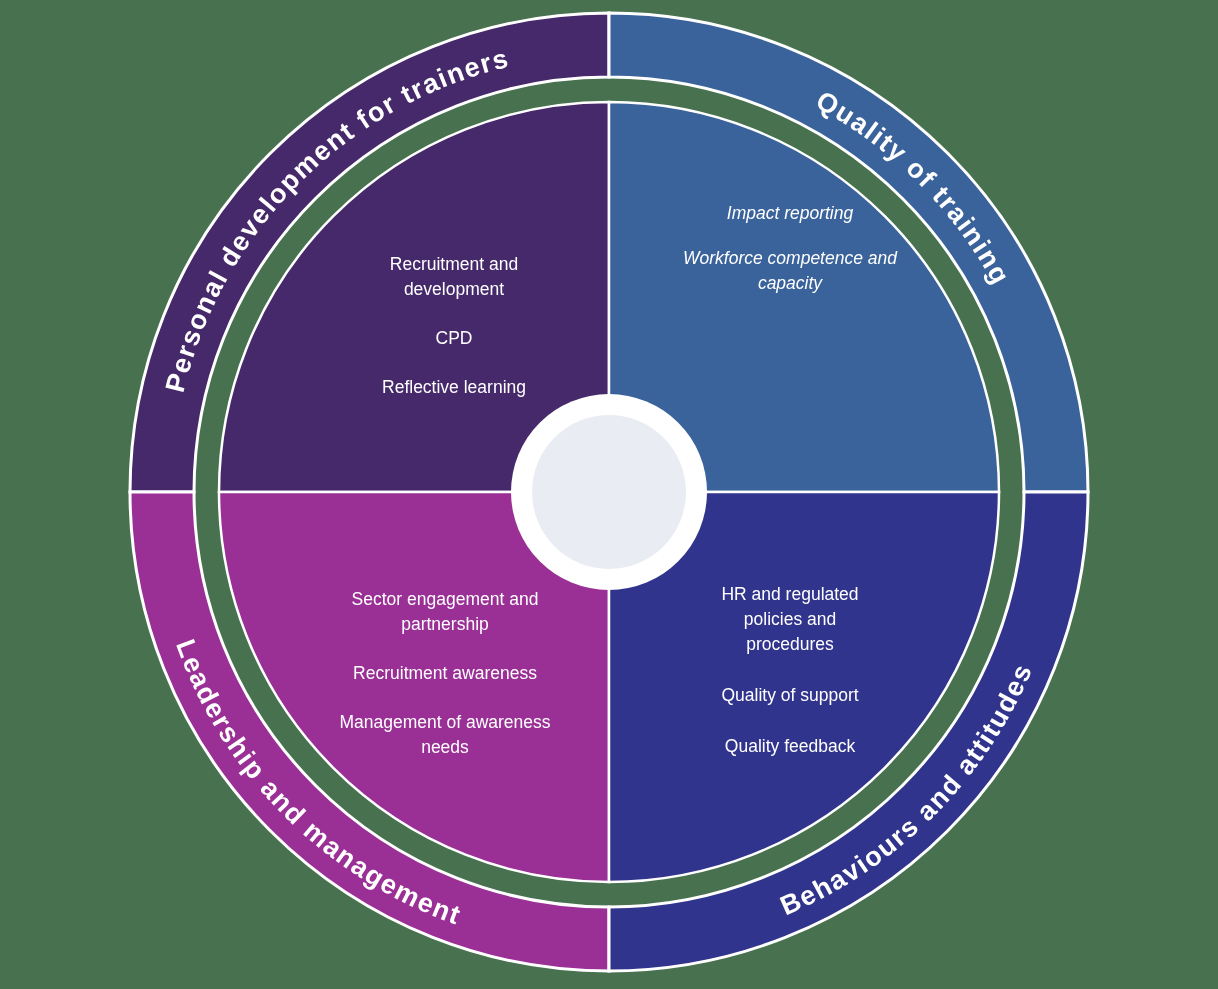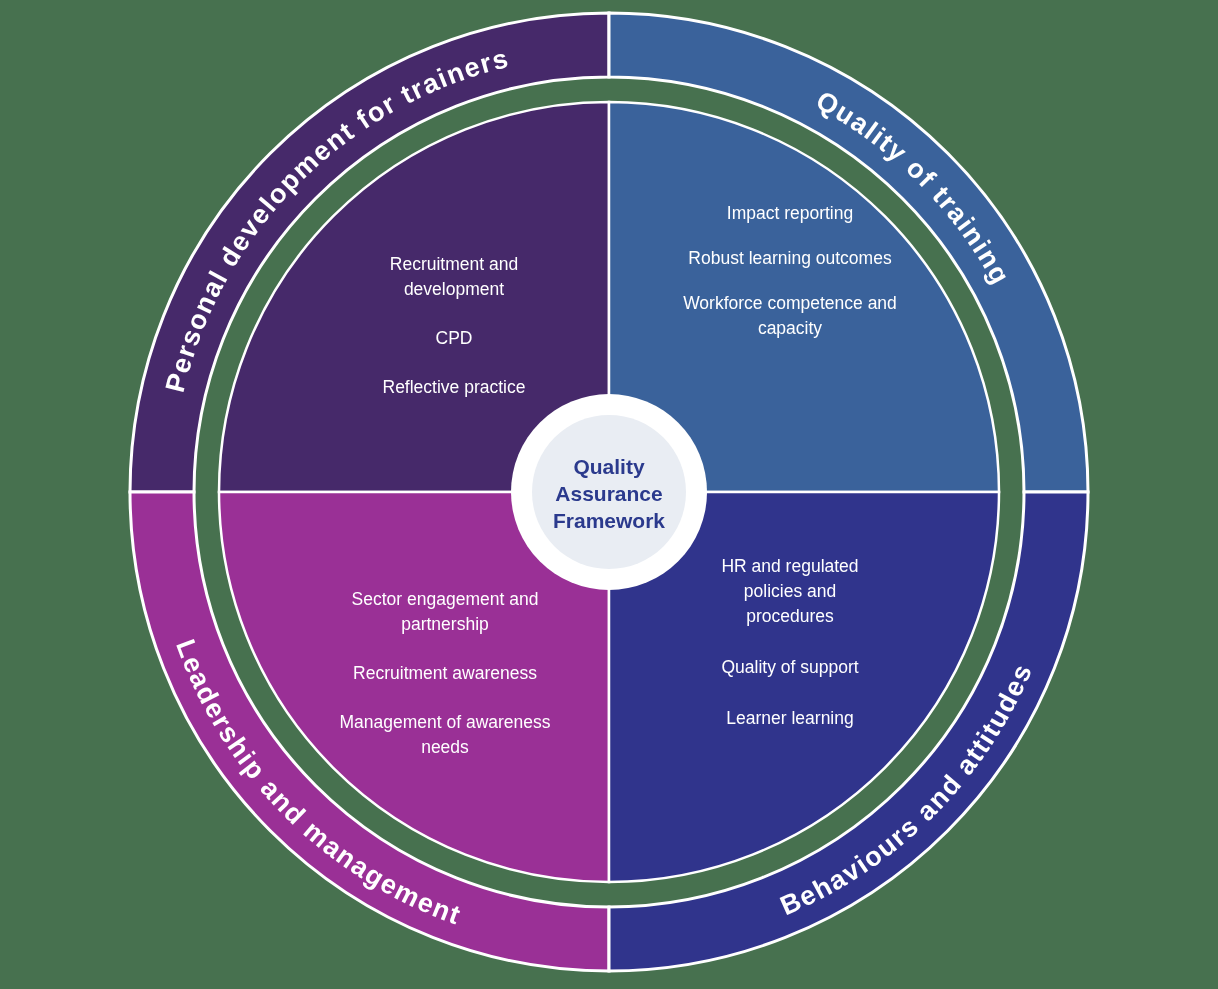--- a/index.html
+++ b/index.html
@@ -33,23 +33,23 @@
     align-items: center;
     text-align: center;
     color: #ffffff;
     font-size: 17.5px;
     line-height: 25px;
     font-weight: 400;
   }
   .q-list.tl { left: 334px; top: 252px; width: 240px; gap: 24px; }
   .q-list.tr { left: 660px; top: 201px; width: 260px; gap: 20px; }
   .q-list.bl { left: 325px; top: 587px; width: 240px; gap: 24px; }
-  .q-list.br { left: 675px; top: 554px; width: 230px; gap: 26px; }
+  .q-list.br { left: 675px; top: 582px; width: 230px; gap: 26px; }
   .q-list.tl .q-item { max-width: 170px; }
-  .q-list.tr .q-item { max-width: 220px; }
+  .q-list.tr .q-item { max-width: 220px; font-style: italic; }
   .q-list.bl .q-item { max-width: 215px; }
   .q-list.br .q-item { max-width: 175px; }
   .center-title {
     position: absolute;
     left: 609px;
     top: 493px;
     transform: translate(-50%, -50%);
     width: 122px;
     text-align: center;
     color: #2B3A8D;
@@ -97,36 +97,34 @@
       <textPath href="#arc-br" startOffset="50%" text-anchor="middle">Behaviours and attitudes</textPath>
     </text>
 
     <circle cx="609" cy="492" r="98" fill="#ffffff"></circle>
     <circle cx="609" cy="492" r="77" fill="#E9EDF3"></circle>
   </svg>
 
   <div class="q-list tl">
     <div class="q-item">Recruitment and development</div>
     <div class="q-item">CPD</div>
-    <div class="q-item">Reflective practice</div>
+    <div class="q-item">Reflective learning</div>
   </div>
 
   <div class="q-list tr">
     <div class="q-item">Impact reporting</div>
-    <div class="q-item">Robust learning outcomes</div>
     <div class="q-item">Workforce competence and capacity</div>
   </div>
 
   <div class="q-list bl">
     <div class="q-item">Sector engagement and partnership</div>
     <div class="q-item">Recruitment awareness</div>
     <div class="q-item">Management of awareness needs</div>
   </div>
 
   <div class="q-list br">
     <div class="q-item">HR and regulated policies and procedures</div>
     <div class="q-item">Quality of support</div>
-    <div class="q-item">Learner learning</div>
+    <div class="q-item">Quality feedback</div>
   </div>
 
-  <div class="center-title">Quality Assurance Framework</div>
 
 </div>
 
 </body></html>

